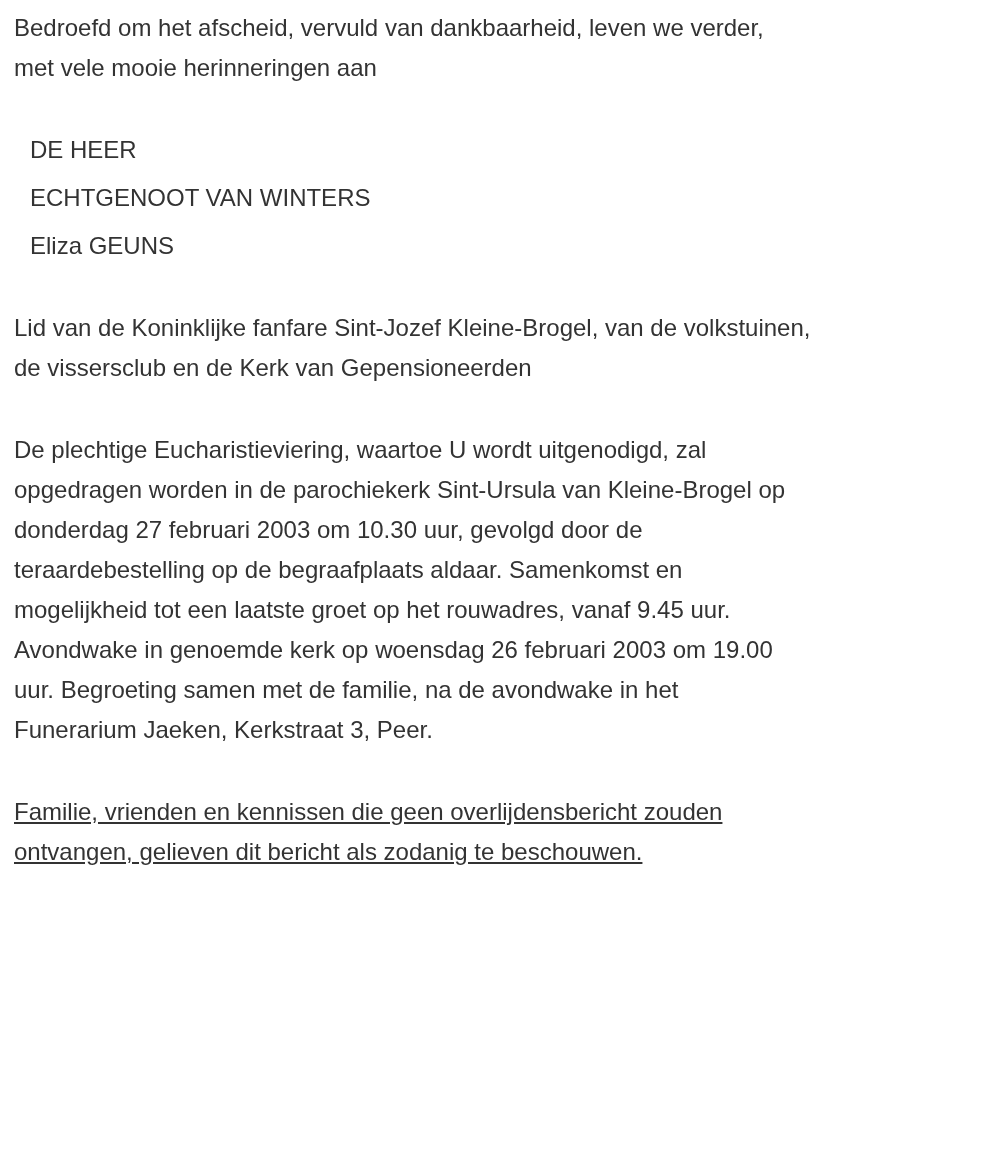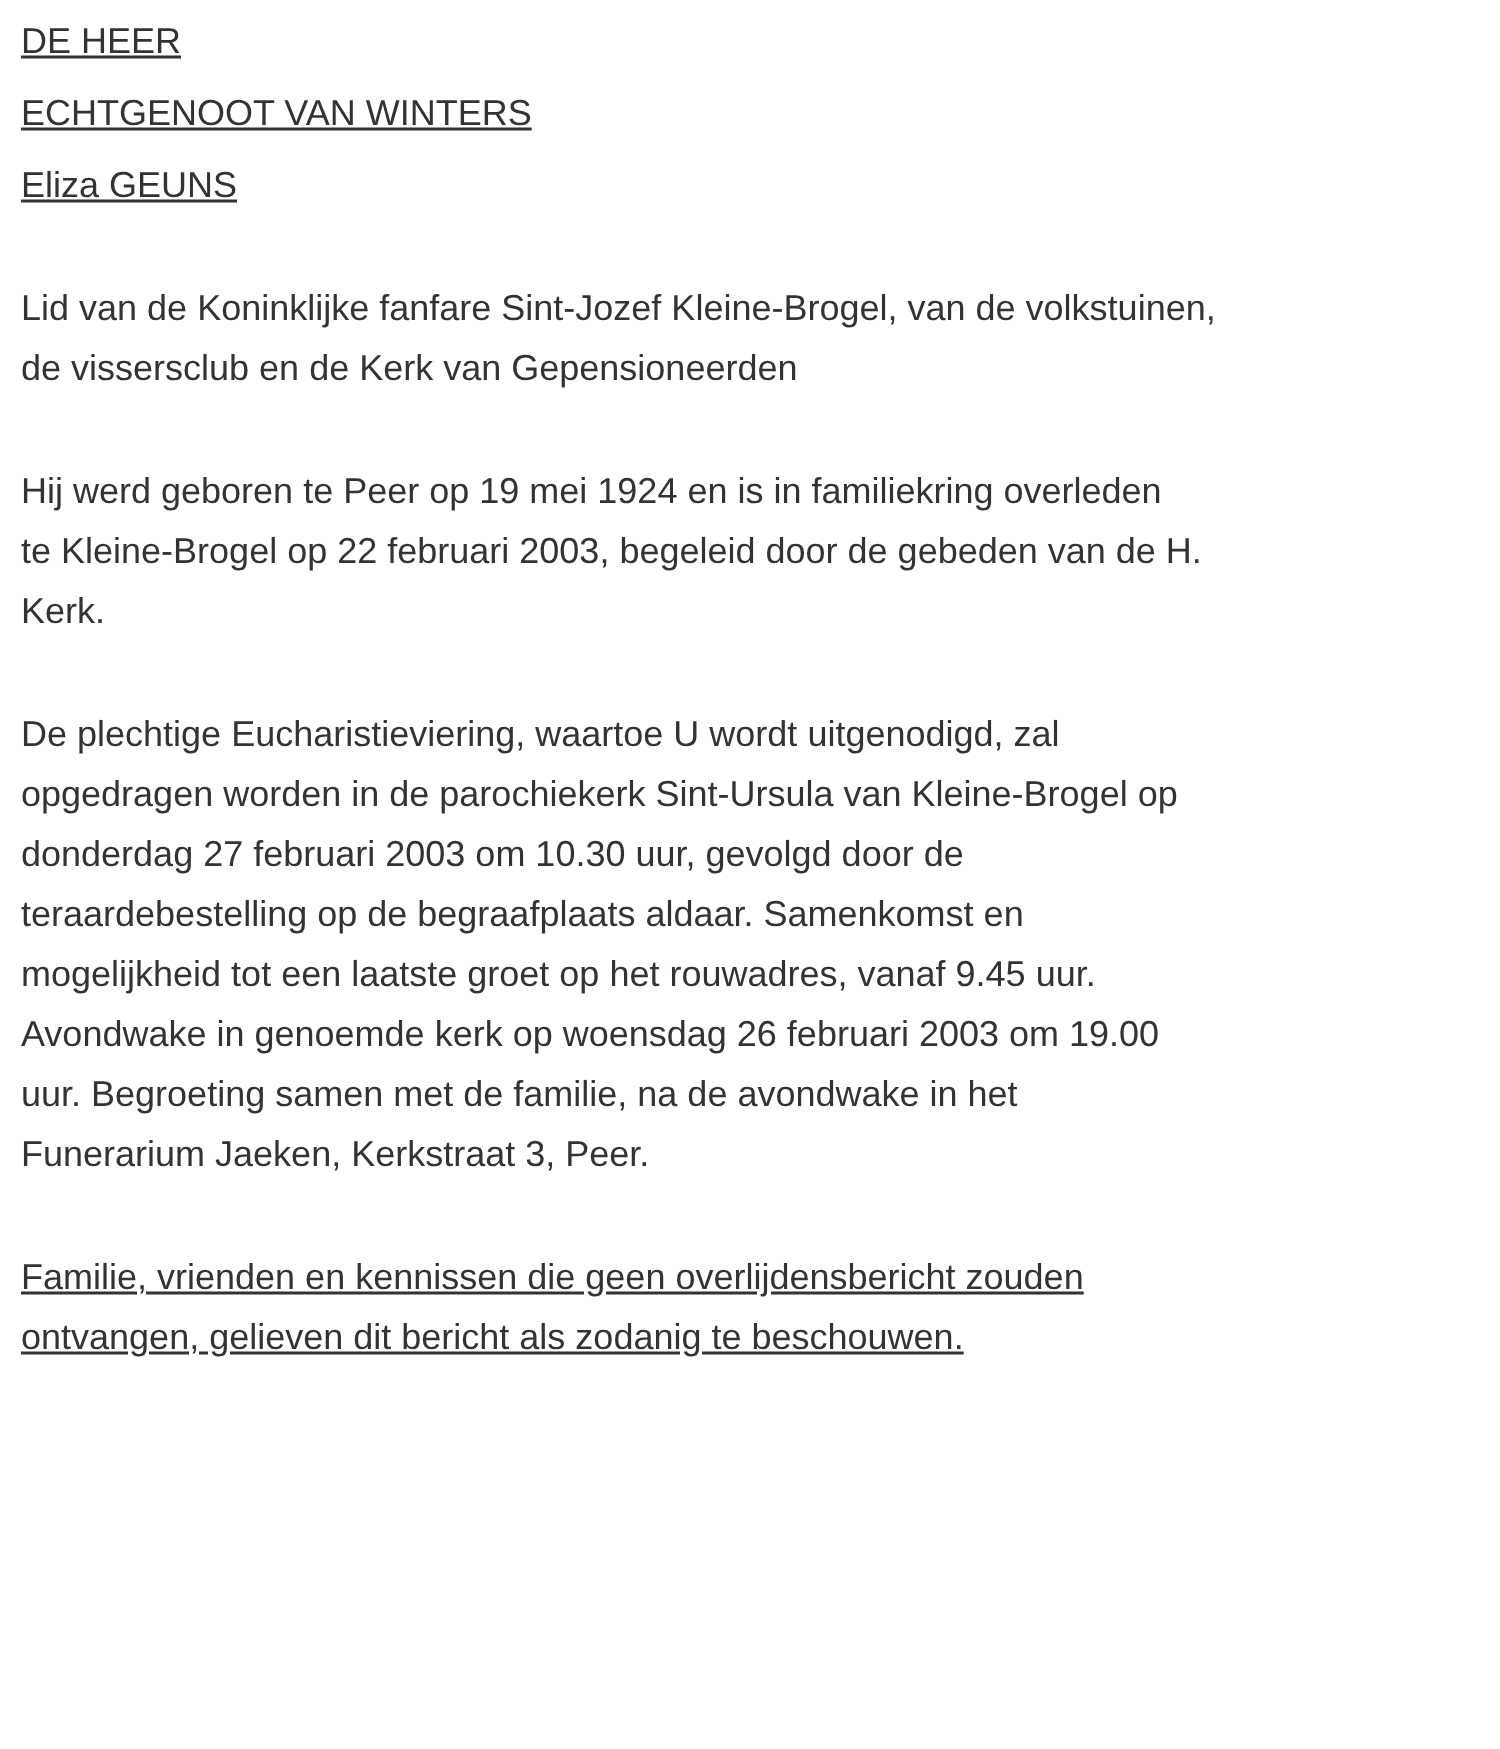--- a/index.html
+++ b/index.html
@@ -23,52 +23,50 @@
   }
   p.para {
     margin: 0 0 42px 0;
     white-space: pre-line; 
   }
   p.para.last {
     margin-bottom: 16px;
     text-decoration: underline;
   }
   .deceased {
-    margin: 0 0 42px 0;
-    text-decoration: underline;
+    margin: 0 0 42px 16px;
   }
   .deceased p.hline {
     margin: 0 0 8px 0;
     white-space: pre-line;
   }
   .deceased p.hline:last-child {
     margin-bottom: 0;
   }
   .deceased .name {
     font-weight: 700;
   }
 </style>
 </head>
 <body style="background: rgb(255, 255, 255); color: rgb(51, 51, 51);">
 
 <main class="page">
 
+  <p class="para">Bedroefd om het afscheid, vervuld van dankbaarheid, leven we verder,
+met vele mooie herinneringen aan</p>
 
   <section class="deceased">
     <p class="hline">DE HEER</p>
     <p class="hline">ECHTGENOOT VAN WINTERS</p>
     <p class="hline">Eliza GEUNS</p>
   </section>
 
   <p class="para">Lid van de Koninklijke fanfare Sint-Jozef Kleine-Brogel, van de volkstuinen,
 de vissersclub en de Kerk van Gepensioneerden</p>
 
-  <p class="para">Hij werd geboren te Peer op 19 mei 1924 en is in familiekring overleden
-te Kleine-Brogel op 22 februari 2003, begeleid door de gebeden van de H.
-Kerk.</p>
 
   <p class="para">De plechtige Eucharistieviering, waartoe U wordt uitgenodigd, zal
 opgedragen worden in de parochiekerk Sint-Ursula van Kleine-Brogel op
 donderdag 27 februari 2003 om 10.30 uur, gevolgd door de
 teraardebestelling op de begraafplaats aldaar. Samenkomst en
 mogelijkheid tot een laatste groet op het rouwadres, vanaf 9.45 uur.
 Avondwake in genoemde kerk op woensdag 26 februari 2003 om 19.00
 uur. Begroeting samen met de familie, na de avondwake in het
 Funerarium Jaeken, Kerkstraat 3, Peer.</p>
 

